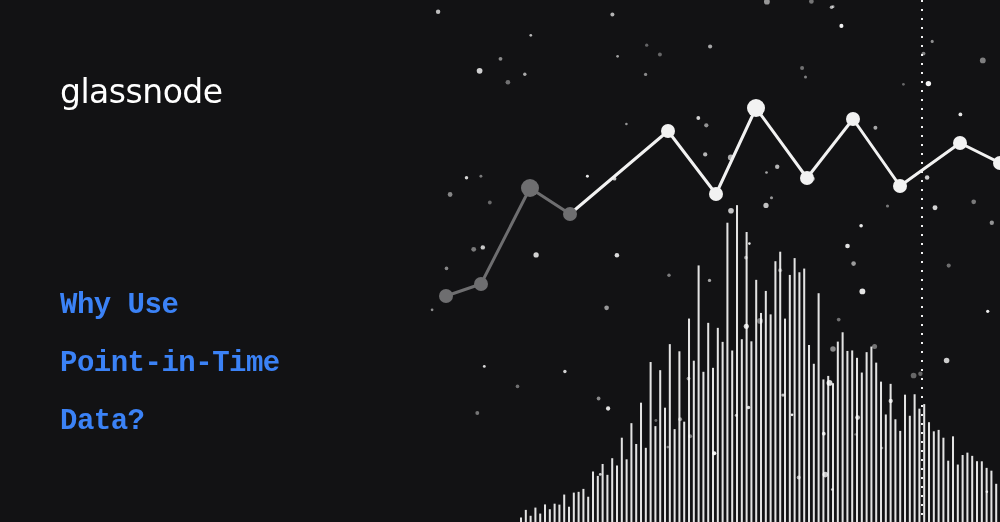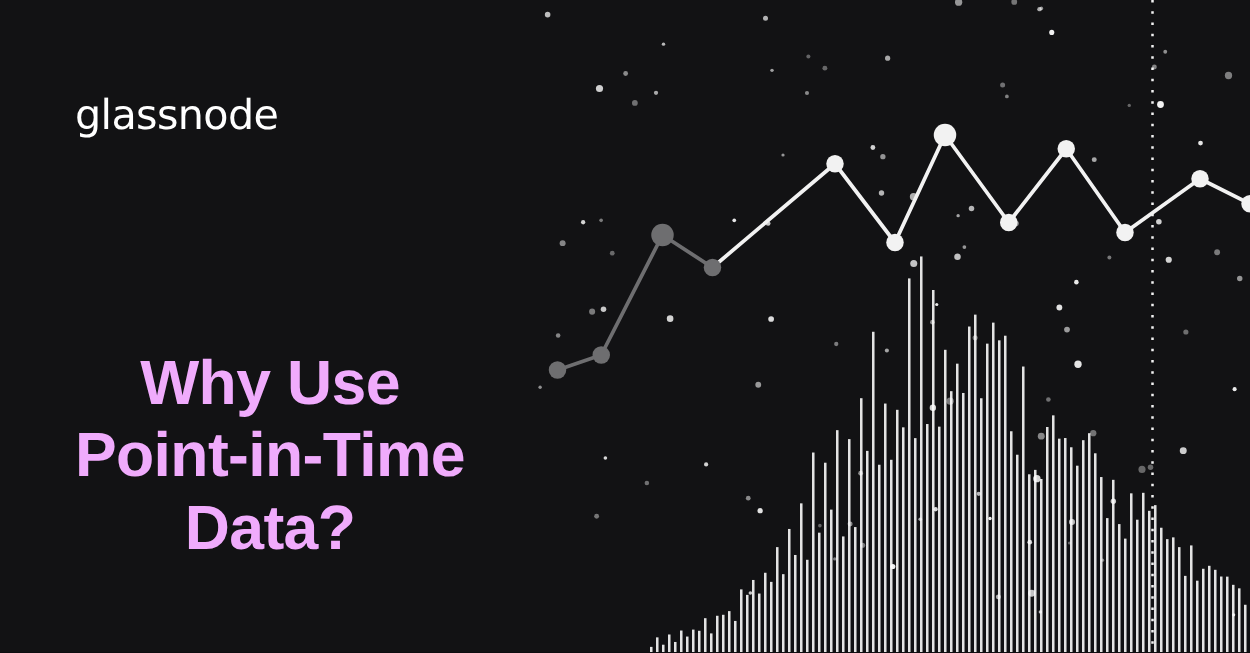--- a/index.html
+++ b/index.html
@@ -7,42 +7,41 @@
     width: 1000px; height: 522px;
     background: #0d0d0f;
     overflow: hidden;
     font-family: "Liberation Sans", sans-serif;
   }
   #root {
     position: relative;
     width: 1000px; height: 522px;
     background: #121214;
     overflow: hidden;
-    text-align: center;
   }
   
   .brand {
     position: absolute;
     left: 60px; top: 72px;
     font-size: 33px;
     letter-spacing: -0.5px;
     color: #ffffff;
     font-weight: 400;
     font-family: "DejaVu Sans", sans-serif;
   }
   .headline {
     position: absolute;
     left: 60px; top: 277px;
-    font-size: 50px;
+    font-size: 29px;
     line-height: 58px;
     font-weight: 700;
-    color: #f0abfc;
+    color: #3b82f6;
     letter-spacing: -0.5px;
     white-space: pre-line;
-    font-family: Liberation Sans, sans-serif;
+    font-family: Liberation Mono, monospace;
   }
   
   .graphic {
     position: absolute;
     right: 0; top: 0;
     width: 600px; height: 522px;
     overflow: hidden;
   }
   .graphic svg { display: block; }
 </style>

